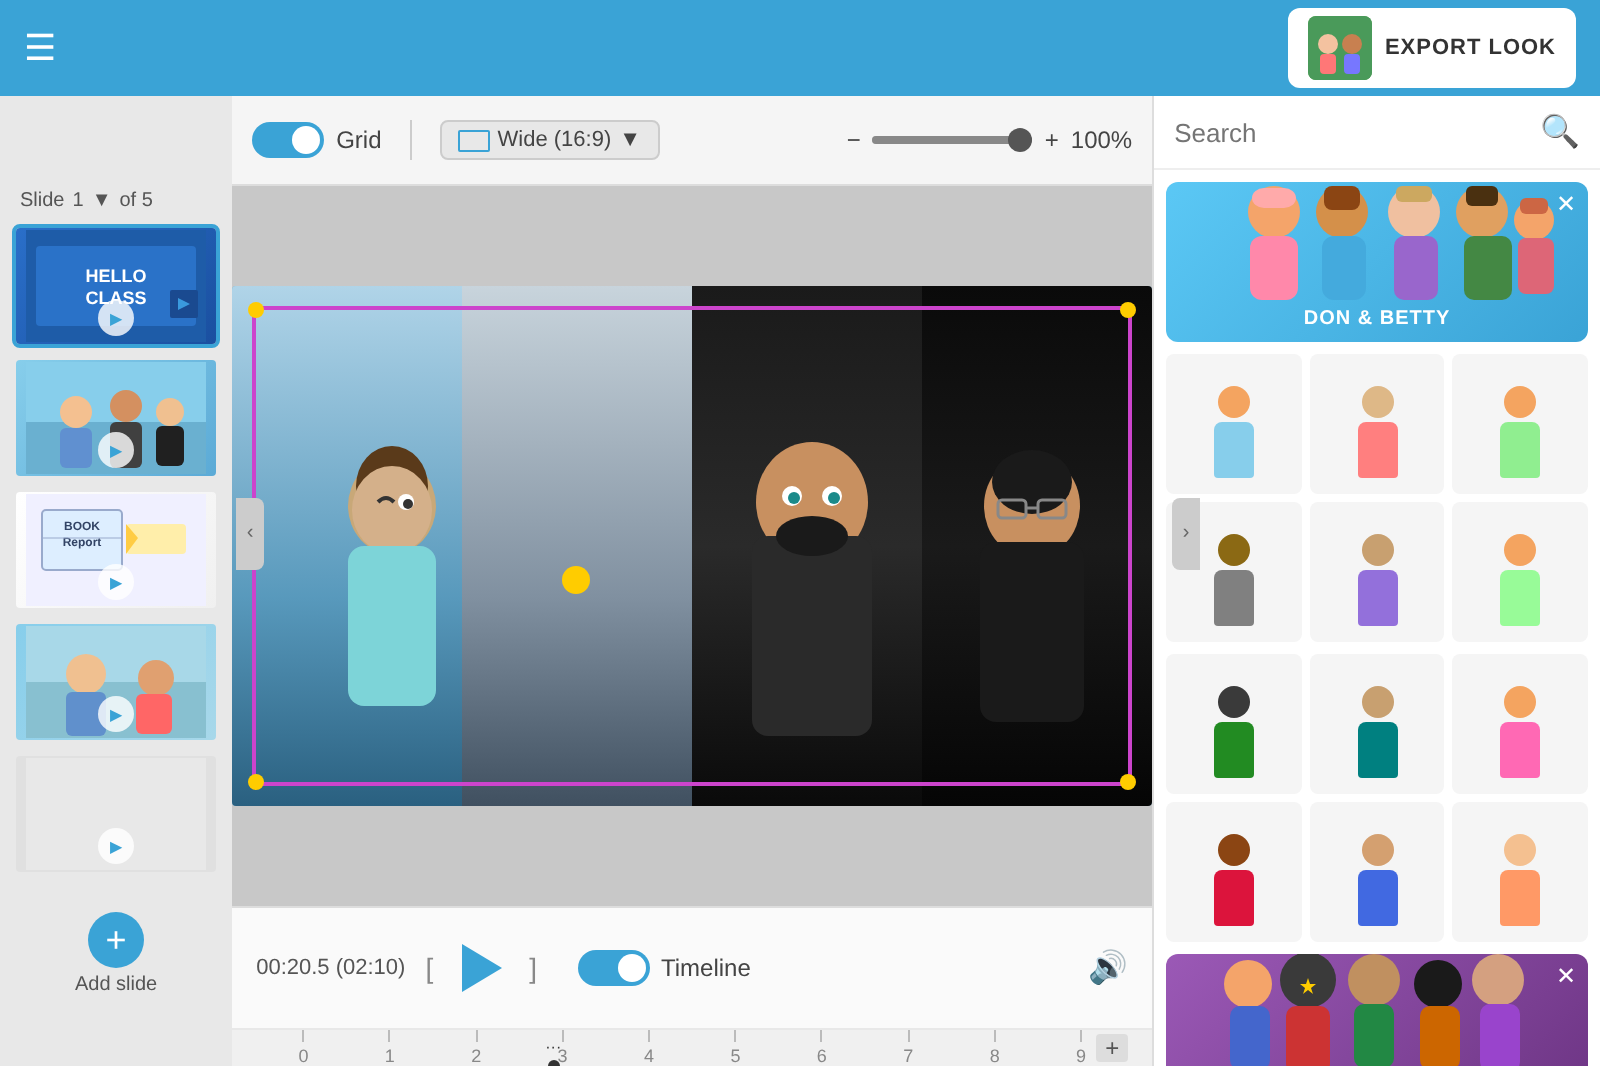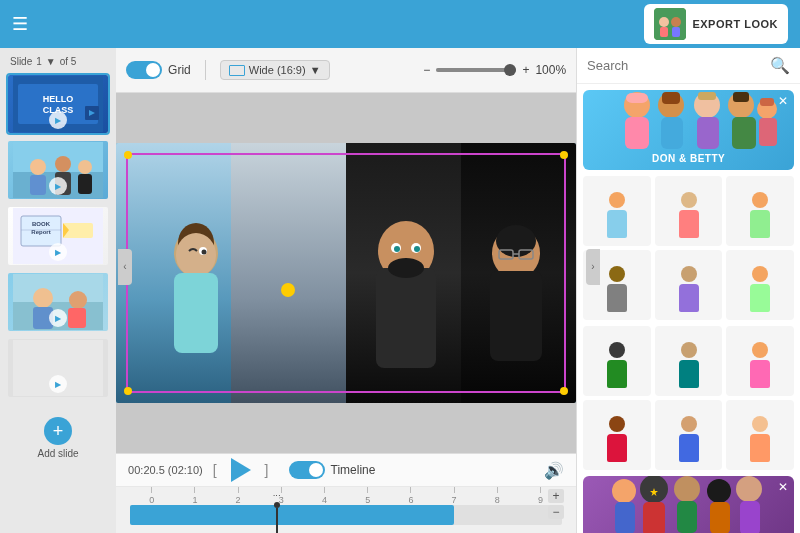--- a/index.html
+++ b/index.html
@@ -67,20 +67,21 @@
       gap: 4px;
       overflow-y: auto;
     }
     .slide-label {
       font-size: 10px;
       color: #555;
       padding: 2px 4px;
       display: flex;
       align-items: center;
       gap: 4px;
+      margin-top: 39px;
     }
     .slide-thumb {
       width: 100%;
       height: 62px;
       border-radius: 4px;
       overflow: hidden;
       position: relative;
       cursor: pointer;
       border: 2px solid transparent;
     }
@@ -318,21 +319,21 @@
 
     
     #timeline {
       background: #f0f0f0;
       height: 80px;
       border-top: 1px solid #ddd;
     }
     #playback-bar {
       display: flex;
       align-items: center;
-      padding: 2px 12px;
+      padding: 16px 12px;
       gap: 10px;
       background: #fafafa;
       border-bottom: 1px solid #e8e8e8;
     }
     .time-display { font-size: 11px; color: #555; }
     .bracket-btn {
       font-size: 14px;
       color: #888;
       cursor: pointer;
     }

